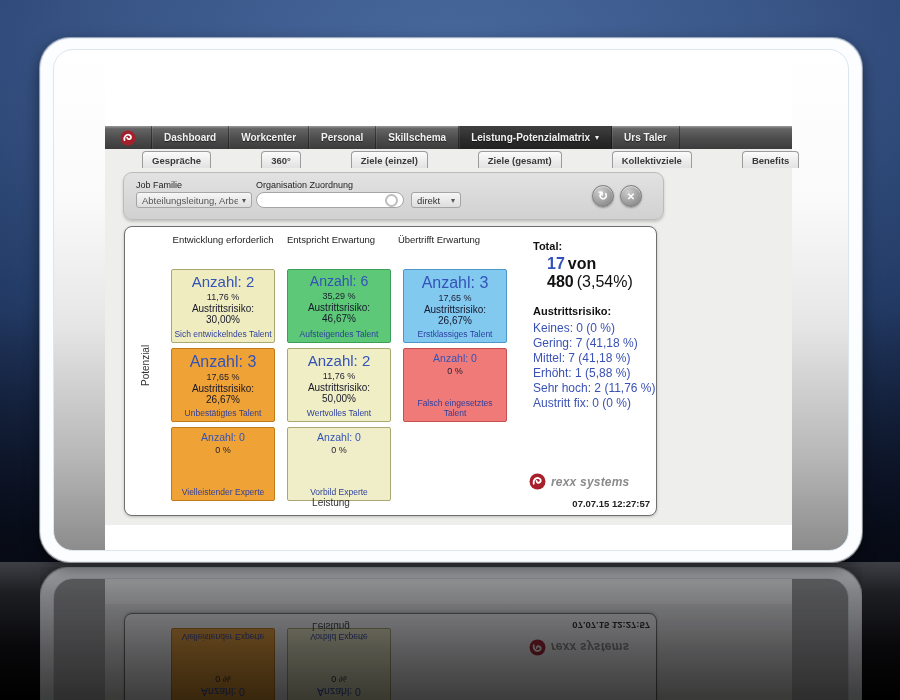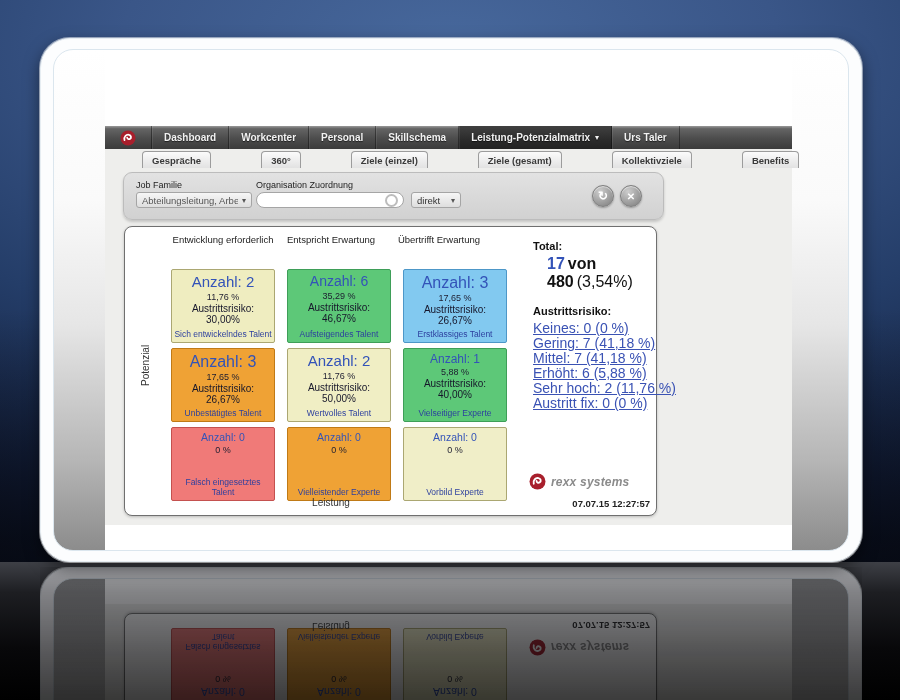--- a/index.html
+++ b/index.html
@@ -81,21 +81,21 @@
   .mx-label{font-size:8.5px;color:#2c3f9e;margin-top:auto;}
   .mx-ylabel{position:absolute;left:12px;top:22px;width:16px;height:232px;display:flex;align-items:center;
     justify-content:center;writing-mode:vertical-rl;transform:rotate(180deg);font-size:10px;color:#333;}
   .mx-xlabel{position:absolute;left:46px;top:270px;width:320px;text-align:center;font-size:10px;color:#333;}
   
   .summary{position:absolute;left:408px;top:13px;width:122px;}
   .sum-title,.sum-risk-title{font-size:11px;font-weight:bold;color:#111;}
   .sum-total{font-size:16px;color:#111;margin:3px 14px 14px;}
   .s-num{color:#3353b8;font-weight:bold;} .s-mid{font-weight:bold;margin:0 3px;}
   .sum-risk-title{margin-bottom:4px;}
-  .risk-line{color:#3a52b4;font-size:14px;line-height:15px;white-space:nowrap;text-decoration:underline;}
+  .risk-line{color:#3a52b4;font-size:12px;line-height:15px;white-space:nowrap;}
   
   .brand{position:absolute;left:404px;top:246px;display:flex;align-items:center;gap:5px;}
   .brand-name{font-style:italic;font-weight:bold;font-size:12px;color:#8b8b8b;letter-spacing:.2px;}
   .timestamp{position:absolute;right:6px;top:271px;font-size:9.5px;font-weight:bold;color:#222;}
 </style>
 </head>
 <body>
 
 <div class="bg-sky"></div>
 <div class="bg-floor"></div>
@@ -192,26 +192,20 @@
             <span class="mx-pct">17,65 %</span>
             <span class="mx-risk">Austrittsrisiko: 26,67%</span>
             <span class="mx-label">Unbestätigtes Talent</span>
           </div>
           <div class="mx-cell" style="background: rgb(240, 238, 196); border-color: rgb(171, 167, 114);">
             <span class="mx-count" style="font-size: 15px;">Anzahl: 2</span>
             <span class="mx-pct">11,76 %</span>
             <span class="mx-risk">Austrittsrisiko: 50,00%</span>
             <span class="mx-label">Wertvolles Talent</span>
           </div>
-          <div class="mx-cell" style="background: rgb(93, 200, 120); border-color: rgb(62, 158, 88);">
-            <span class="mx-count" style="font-size: 12px;">Anzahl: 1</span>
-            <span class="mx-pct">5,88 %</span>
-            <span class="mx-risk">Austrittsrisiko: 40,00%</span>
-            <span class="mx-label">Vielseitiger Experte</span>
-          </div>
           <div class="mx-cell" style="background: rgb(240, 122, 120); border-color: rgb(196, 81, 79);">
             <span class="mx-count" style="font-size: 10.5px;">Anzahl: 0</span>
             <span class="mx-pct">0 %</span>
             <span class="mx-risk"></span>
             <span class="mx-label">Falsch eingesetztes Talent</span>
           </div>
           <div class="mx-cell" style="background: rgb(239, 162, 53); border-color: rgb(192, 122, 22);">
             <span class="mx-count" style="font-size: 10.5px;">Anzahl: 0</span>
             <span class="mx-pct">0 %</span>
             <span class="mx-risk"></span>
@@ -229,21 +223,21 @@
 
         <div class="summary">
           <div class="sum-title">Total:</div>
           <div class="sum-total">
             <span class="s-num">17</span><span class="s-mid">von 480</span><span>(3,54%)</span>
           </div>
           <div class="sum-risk-title">Austrittsrisiko:</div>
           <div class="risk-line">Keines: 0 (0 %)</div>
           <div class="risk-line">Gering: 7 (41,18 %)</div>
           <div class="risk-line">Mittel: 7 (41,18 %)</div>
-          <div class="risk-line">Erhöht: 6 (5,88 %)</div>
+          <div class="risk-line">Erhöht: 1 (5,88 %)</div>
           <div class="risk-line">Sehr hoch: 2 (11,76 %)</div>
           <div class="risk-line">Austritt fix: 0 (0 %)</div>
         </div>
 
         <div class="brand">
           <span style="display:flex">
             <svg width="17" height="17" viewBox="0 0 20 20">
               <circle cx="10" cy="10" r="9.4" fill="#a81f2c"></circle>
               <path d="M5.6 12.6 C4.6 8.4 7.6 5.4 11.1 6 C14.1 6.5 14.6 10 12.5 11.1 C10.9 11.9 9.1 11.2 8.9 9.4" fill="none" stroke="#fff" stroke-width="2.2" stroke-linecap="round"></path>
             </svg>

